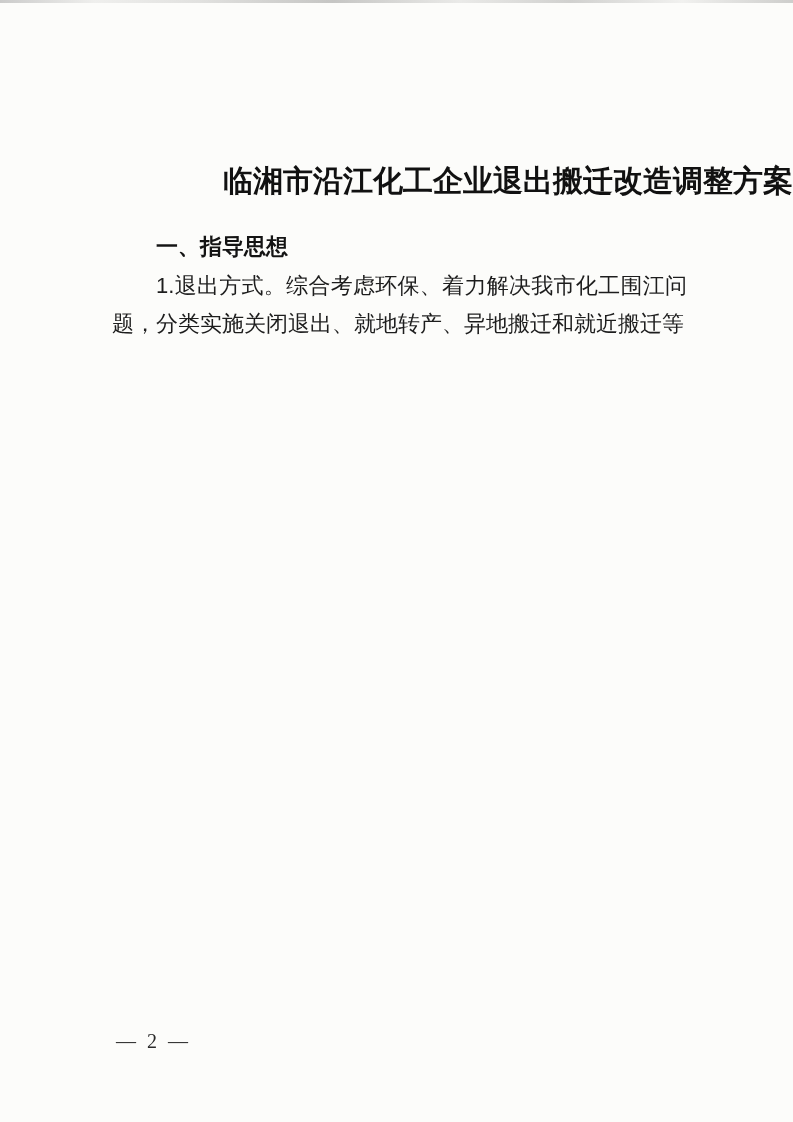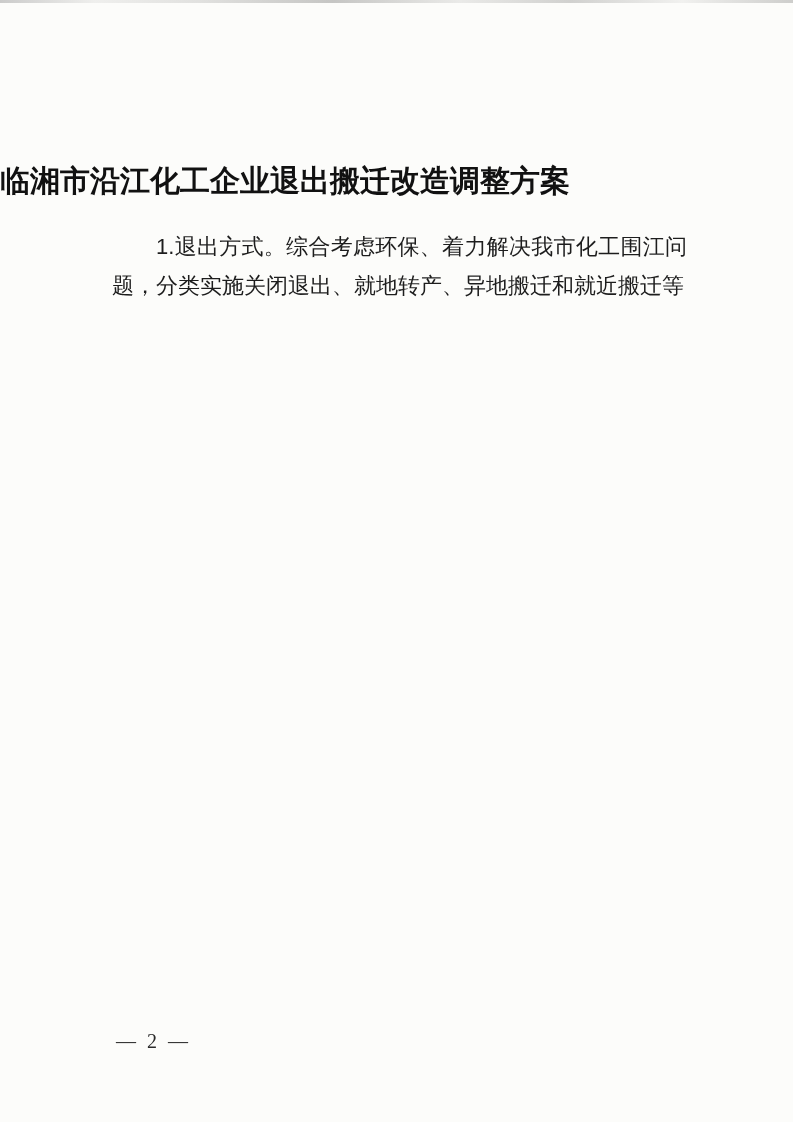--- a/index.html
+++ b/index.html
@@ -23,21 +23,21 @@
     background: linear-gradient(90deg,
       #9a9a9a 0%, #e2e2e0 12%, #c6c6c4 25%, #8f8f8d 42%,
       #d8d8d6 58%, #a5a5a3 72%, #e6e6e4 86%, #9f9f9d 100%);
     opacity: 0.5;
   }
   .doc-title {
     position: absolute;
     top: 141px;
     left: 0;
     width: 100%;
-    text-align: left;
+    text-align: right;
     font-size: 30px;
     font-weight: bold;
     color: #111;
     letter-spacing: 0px;
     white-space: nowrap;
   }
   .doc-body {
     position: absolute;
     top: 228px;
     left: 112px;
@@ -72,20 +72,21 @@
 </style>
 </head>
 <body>
 
 <div class="scan-edge-top"></div>
 
 <h1 class="doc-title">临湘市沿江化工企业退出搬迁改造调整方案</h1>
 
 <div class="doc-body">
 
+  <p class="heading">一、指导思想</p>
 
 
 
 
 
   <p><span class="lead-bold">1.退出方式。</span><span>综合考虑环保、着力解决我市化工围江问题，分类实施关闭退出、就地转产、异地搬迁和就近搬迁等</span></p>
 </div>
 
 <div class="page-number">— 2 —</div>
 

